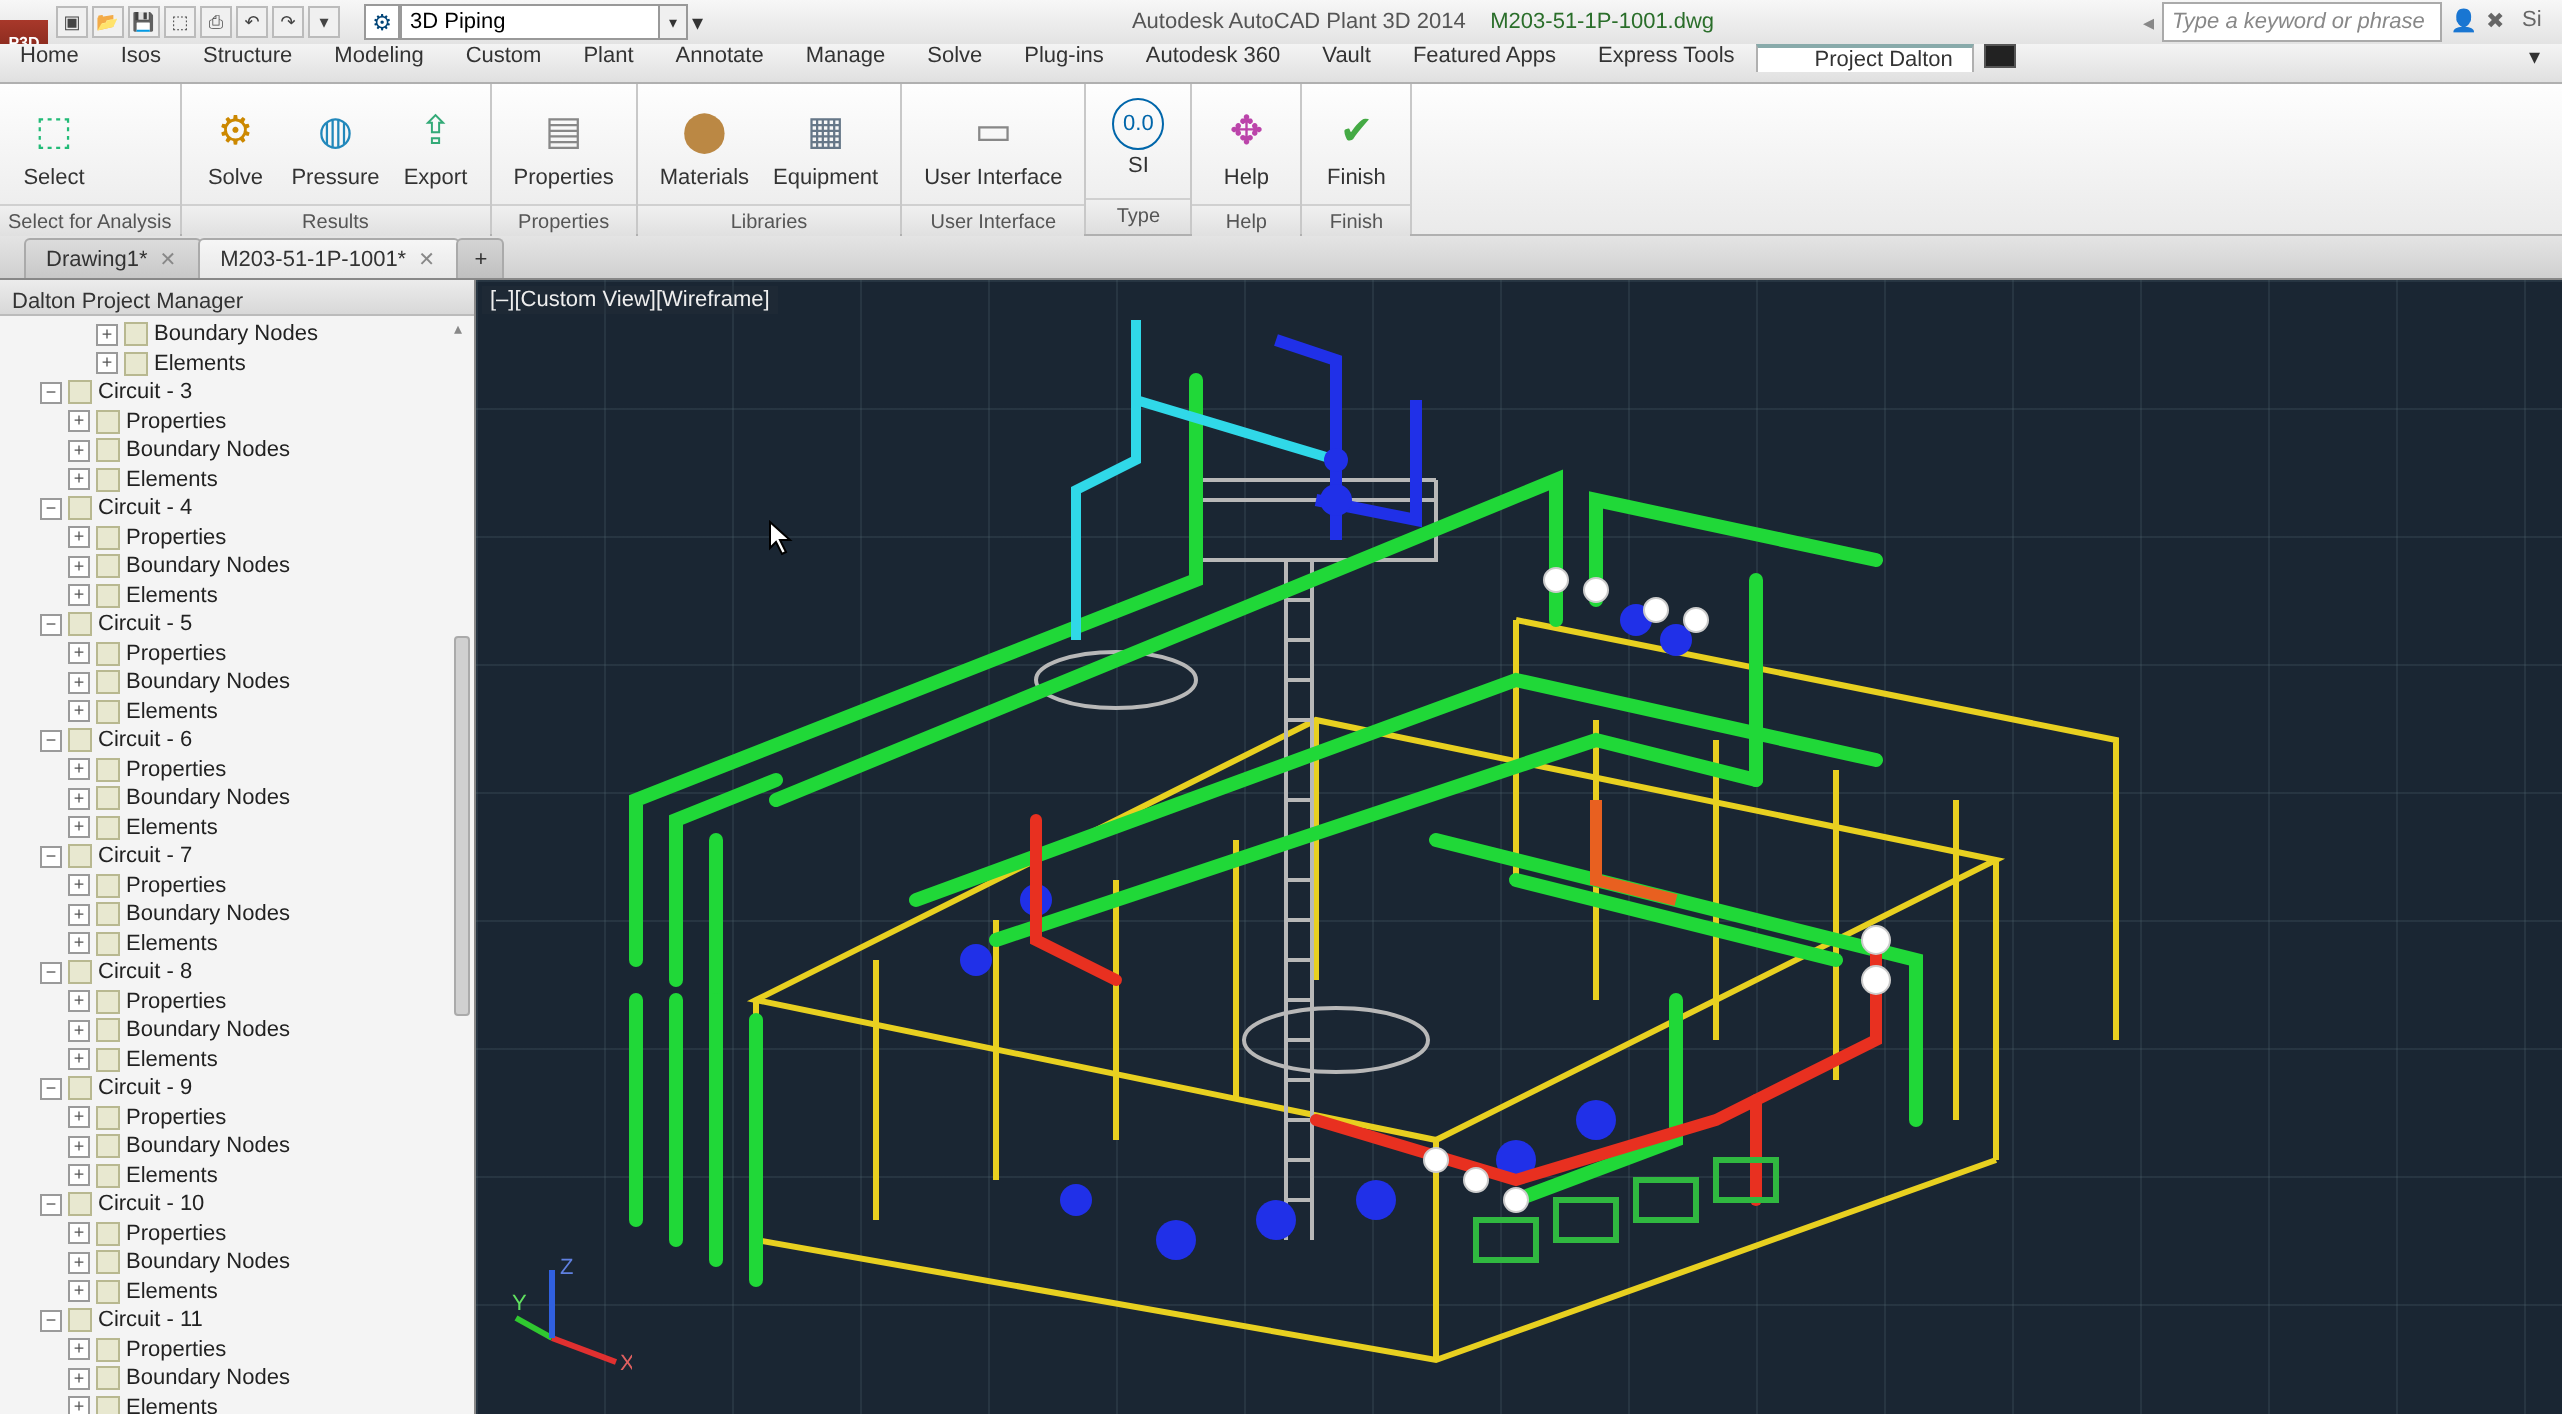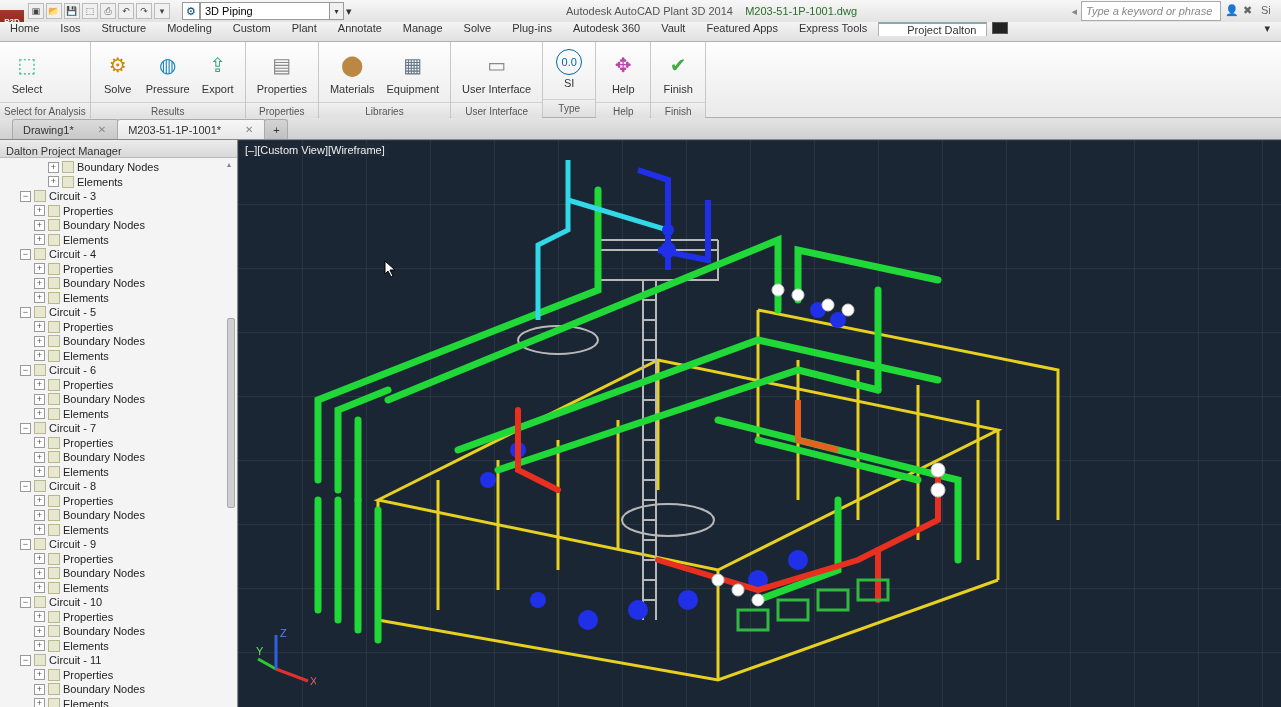--- a/index.html
+++ b/index.html
@@ -31,21 +31,21 @@
 .ribbon { height: 76px; background: linear-gradient(to bottom,#fefefe,#eaeaea); display:flex; border-bottom:1px solid #b0b0b0; }
 .ribbon-group { display:flex; flex-direction:column; border-right:1px solid #c8c8c8; }
 .ribbon-items { flex:1; display:flex; align-items:flex-start; padding:4px 6px; gap:2px; }
 .ribbon-label { height:18px; background:linear-gradient(to bottom,#f0f0f0,#dedede); border-top:1px solid #d0d0d0; text-align:center; color:#555; font-size:10px; line-height:18px; padding:0 4px; }
 .rbtn { display:flex; flex-direction:column; align-items:center; justify-content:flex-start; min-width:40px; padding:2px 4px; cursor:pointer; border:1px solid transparent; border-radius:2px; }
 .rbtn .ricon { width:32px; height:32px; display:flex; align-items:center; justify-content:center; font-size:20px; }
 .rbtn .rlabel { font-size:11px; color:#333; text-align:center; line-height:12px; margin-top:2px; }
 
 
 .doctabs { height: 22px; background:linear-gradient(to bottom,#e4e4e4,#d0d0d0); display:flex; align-items:flex-end; padding-left:12px; gap:0; border-bottom:1px solid #888; }
-.doctab { height:20px; padding:0 12px 0 10px; background:linear-gradient(to bottom,#f6f6f6,#e8e8e8); border:1px solid #aaa; border-bottom:none; border-radius:3px 3px 0 0; display:flex;align-items:center; gap:24px; color:#333; cursor:pointer; position:relative; margin-right:-2px; }
+.doctab { height:20px; padding:0 12px 0 10px; background:linear-gradient(to bottom,#f6f6f6,#e8e8e8); border:1px solid #aaa; border-bottom:none; border-radius:3px 3px 0 0; display:flex;align-items:center; gap:6px; color:#333; cursor:pointer; position:relative; margin-right:-2px; }
 .doctab.inactive { background:linear-gradient(to bottom,#dcdcdc,#c8c8c8); }
 .doctab .close { font-size:10px; color:#888; }
 .doctab.newtab { width:24px; padding:0; justify-content:center; background:linear-gradient(to bottom,#d4d4d4,#c0c0c0); }
 
 
 .main { flex:1; display:flex; min-height:0; }
 .sidebar { width:238px; background:#f4f4f4; border-right:1px solid #888; display:flex; flex-direction:column; }
 .sidebar-title { height:18px; background:linear-gradient(to bottom,#ececec,#d8d8d8); border-bottom:1px solid #bbb; padding:0 6px; display:flex; align-items:flex-end; color:#333; }
 .tree { flex:1; overflow:hidden; position:relative; padding:2px 0; }
 .tree-row { height:14.5px; display:flex; align-items:center; color:#222; white-space:nowrap; cursor:default; }

